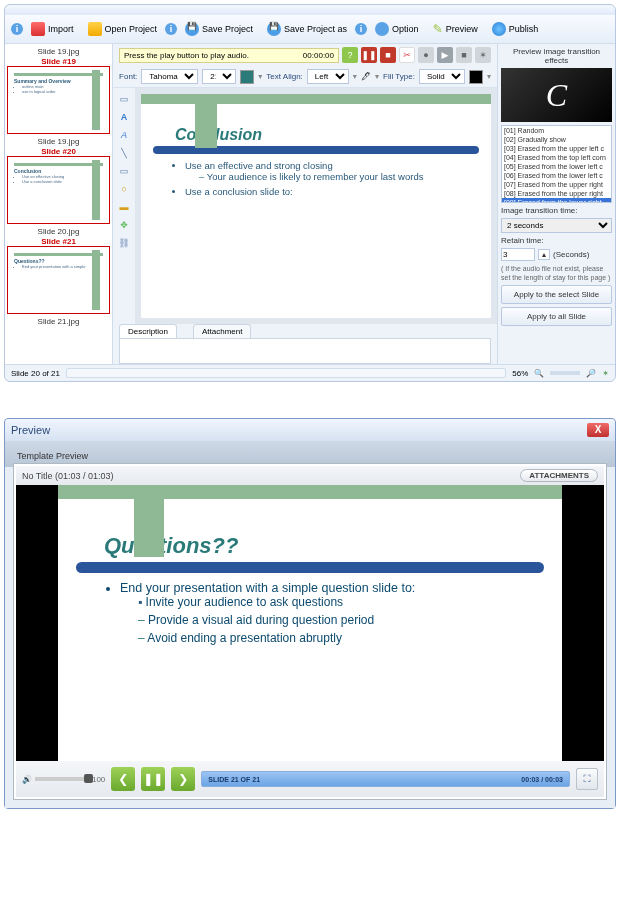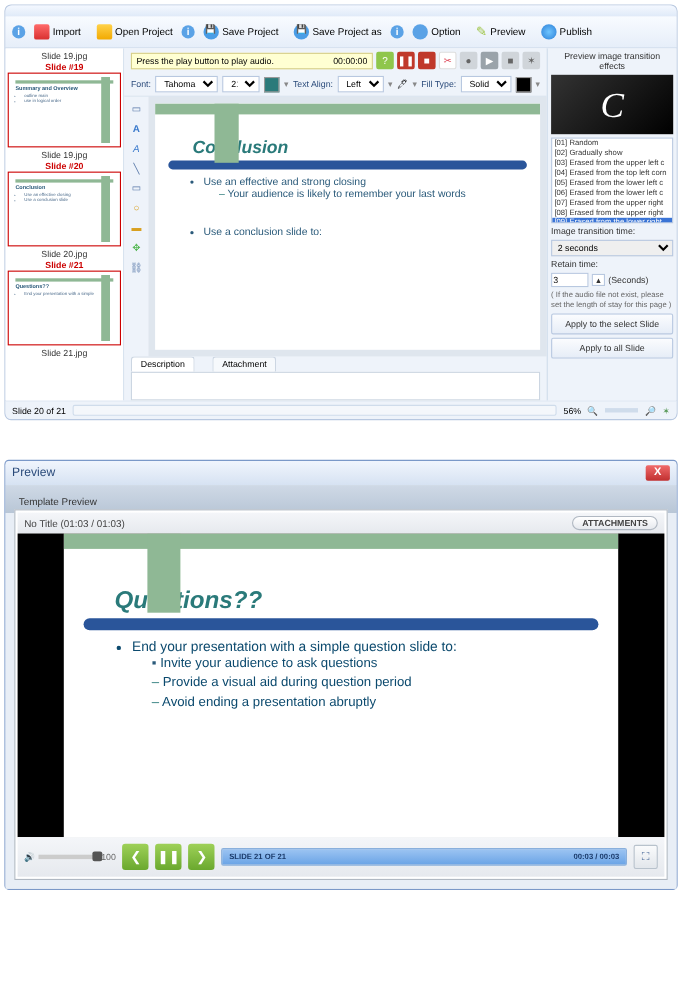--- a/index.html
+++ b/index.html
@@ -33,21 +33,21 @@
   .thumb-title { font-size:8px; text-align:center; color:#c00; font-weight:bold; }
   
   .center-col { flex:1; display:flex; flex-direction:column; background:#eef3fa; }
   
   .audio-row { display:flex; align-items:center; gap:3px; padding:3px 6px; background:#eef3fa; font-size:8px; }
   .audio-msg { flex:1; background:#ffffd2; border:1px solid #d6cf8a; padding:2px 4px; display:flex; justify-content:space-between;gap:16px; }
   .sq-btn { width:16px; height:16px; border-radius:2px; display:inline-flex;align-items:center;justify-content:center; font-size:9px; cursor:pointer; color:#fff; }
   .sq-help{background:#8fc64c;} .sq-pause{background:#c0392b;} .sq-stop{background:#c0392b;} .sq-cut{ color:#d45; background:#fff; border:1px solid #ddd;}
   .sq-grey{background:#d0d5da;color:#666;} .sq-play{background:#9aa3aa;}
 
-  .font-row { display:flex; align-items:center; gap:4px; padding:3px 6px; font-size:8px; background:#eef3fa; border-bottom:1px solid #d9e3ef; }
+  .font-row { display:flex; align-items:center; gap:4px; padding:3px 6px; font-size:8px; background:#eef3fa; border-bottom:1px solid #d9e3ef;justify-content:center; }
   .font-row label { color:#2a4a7a; }
   .sel { border:1px solid #b8c8e0; background:#fff; padding:1px 3px; font-size:8px; height:15px; }
   .swatch { width:14px; height:14px; background:#000; border:1px solid #999; }
   
   .canvas-row { flex:1; display:flex; }
   .tool-col { width:22px; background:#eef3fa; display:flex; flex-direction:column; align-items:center; gap:4px; padding:4px 0; }
   .tool-col span { width:14px; height:14px; font-size:9px; color:#5a7aaa; display:flex;align-items:center;justify-content:center; cursor:pointer; }
   .canvas-stage { flex:1; background:#dfe6ee; padding:6px; overflow:hidden; position:relative; }
   .slide-main { background:#fff; width:100%; height:100%; padding:14px 12px; position:relative; overflow:hidden; }
   .slide-main .g1 { position:absolute; left:0; top:0; width:100%; height:10px; background:#8fb895; }
@@ -226,21 +226,21 @@
             <div class="g1"></div>
               <div class="g2"></div>
             <h2>Conclusion</h2>
             <div class="blue-bar"></div>
             <ul>
               <li><span>Use an effective and strong closing</span>
                 <ul>
                     <li><span>Your audience is likely to remember your last words</span></li>
                   </ul>
               </li>
-              <li style="margin-top:24px"><span>Use a conclusion slide to:</span>
+              <li style="margin-top:4px"><span>Use a conclusion slide to:</span>
               </li>
             </ul>
           </div>
         </div>
       </div>
 
       <div class="tabs-row">
         <div class="tab active">Description</div>
         <div class="tab">Attachment</div>
       </div>

